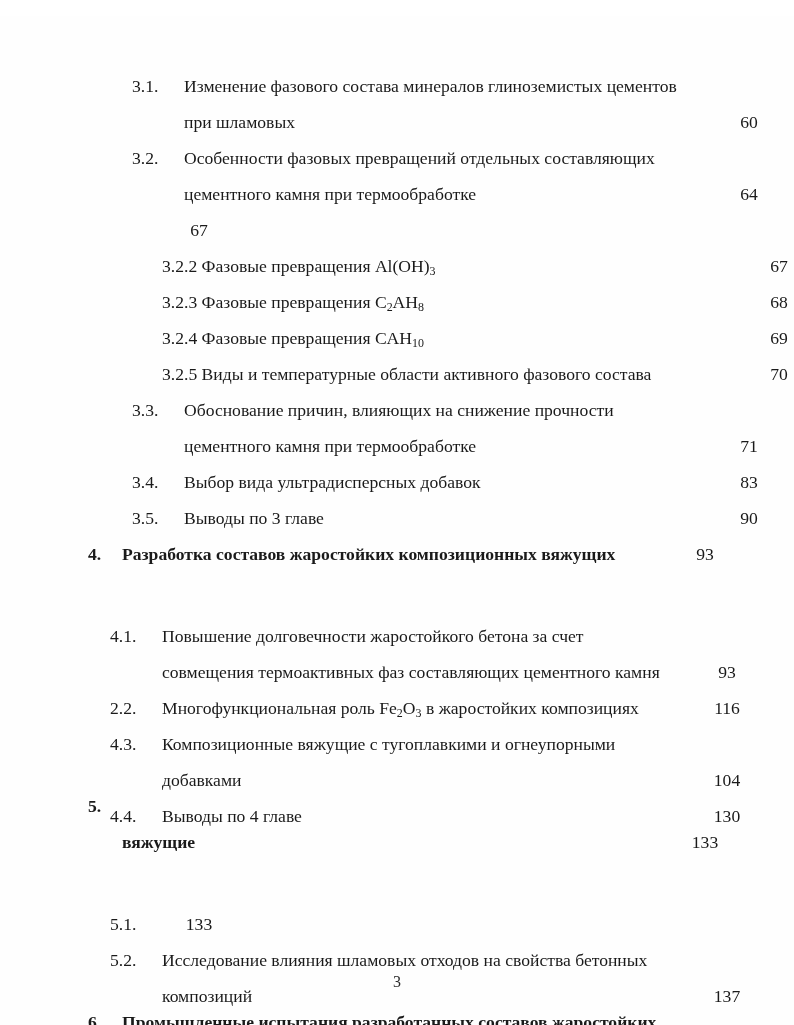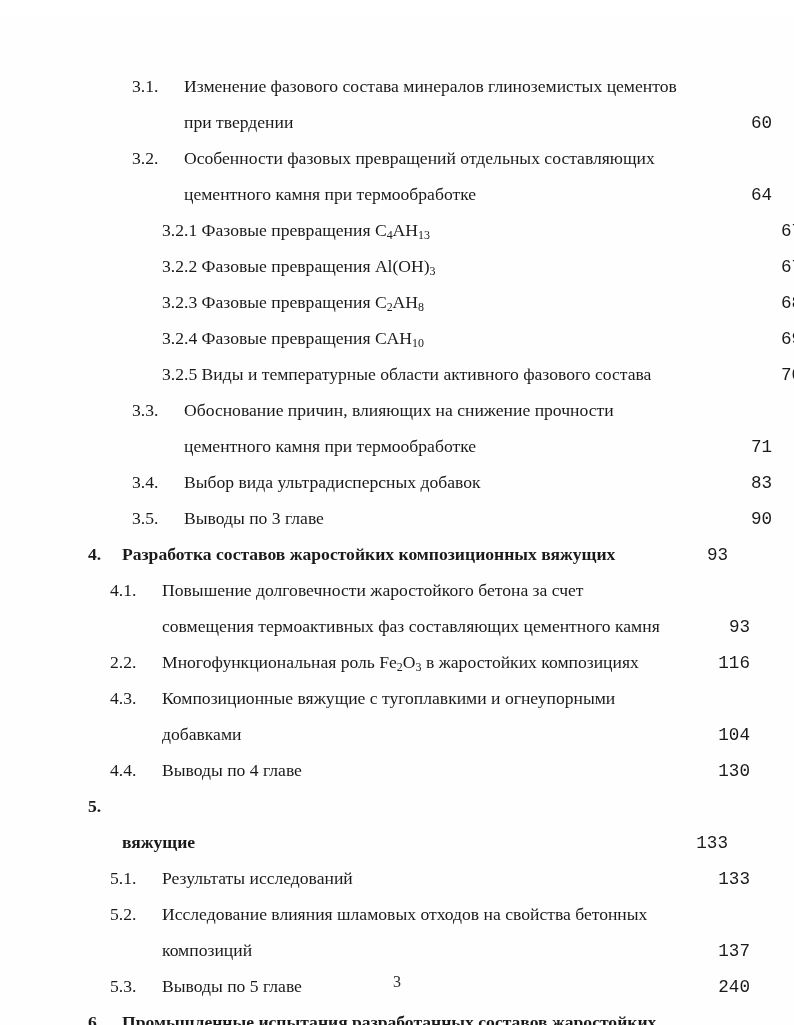--- a/index.html
+++ b/index.html
@@ -58,36 +58,35 @@
 
   .toc-text {
     flex: 1 1 auto;
     white-space: nowrap;
     overflow: visible;
   }
 
   .toc-page-num {
     flex: 0 0 auto;
     width: 46px;
-    text-align: right;
+    text-align: center;
     white-space: nowrap;
     padding-left: 14px;
-    font-family: Liberation Mono, monospace;
   }
 
   
   
   .lvl-chapter .toc-line { padding-left: 0px; }
   .lvl-chapter .toc-num  { width: 34px; font-weight: bold; }
   .lvl-chapter .toc-text { font-weight: bold; }
   .lvl-chapter .cont .toc-num { width: 34px; }
 
   
   .lvl-section .toc-line { padding-left: 22px; }
-  .lvl-section .toc-num  { width: 52px; }
+  .lvl-section .toc-num  { width: 52px; margin-top: 46px; }
 
   
   .lvl-section-a .toc-line { padding-left: 44px; }
   .lvl-section-a .toc-num  { width: 52px; }
 
   
   .lvl-subsection .toc-line { padding-left: 74px; }
   .lvl-subsection .toc-num  { width: 0; }
   .lvl-subsection .toc-text { white-space: nowrap; }
 
@@ -118,40 +117,39 @@
 
   <div id="toc-list">
       <div class="toc-entry lvl-section-a">
         <div class="toc-line">
           <span class="toc-num">3.1.</span>
           <span class="toc-text">Изменение фазового состава минералов глиноземистых цементов</span>
           <span class="toc-page-num"></span>
         </div>
         <div class="toc-line cont">
           <span class="toc-num">3.1.</span>
-          <span class="toc-text">при твердении</span>
+          <span class="toc-text">при шламовых</span>
           <span class="toc-page-num">60</span>
         </div>
       </div>
       <div class="toc-entry lvl-section-a">
         <div class="toc-line">
           <span class="toc-num">3.2.</span>
           <span class="toc-text">Особенности фазовых превращений отдельных составляющих</span>
           <span class="toc-page-num"></span>
         </div>
         <div class="toc-line cont">
           <span class="toc-num">3.2.</span>
           <span class="toc-text">цементного камня при термообработке</span>
           <span class="toc-page-num">64</span>
         </div>
       </div>
       <div class="toc-entry lvl-subsection">
         <div class="toc-line">
           <span class="toc-num"></span>
-          <span class="toc-text">3.2.1 Фазовые превращения C<sub>4</sub>AH<sub>13</sub></span>
           <span class="toc-page-num">67</span>
         </div>
       </div>
       <div class="toc-entry lvl-subsection">
         <div class="toc-line">
           <span class="toc-num"></span>
           <span class="toc-text">3.2.2 Фазовые превращения Al(OH)<sub>3</sub></span>
           <span class="toc-page-num">67</span>
         </div>
       </div>
@@ -254,21 +252,20 @@
         </div>
         <div class="toc-line cont">
           <span class="toc-num">5.</span>
           <span class="toc-text">вяжущие</span>
           <span class="toc-page-num">133</span>
         </div>
       </div>
       <div class="toc-entry lvl-section">
         <div class="toc-line">
           <span class="toc-num">5.1.</span>
-          <span class="toc-text">Результаты исследований</span>
           <span class="toc-page-num">133</span>
         </div>
       </div>
       <div class="toc-entry lvl-section">
         <div class="toc-line">
           <span class="toc-num">5.2.</span>
           <span class="toc-text">Исследование влияния шламовых отходов на свойства бетонных</span>
           <span class="toc-page-num"></span>
         </div>
         <div class="toc-line cont">

